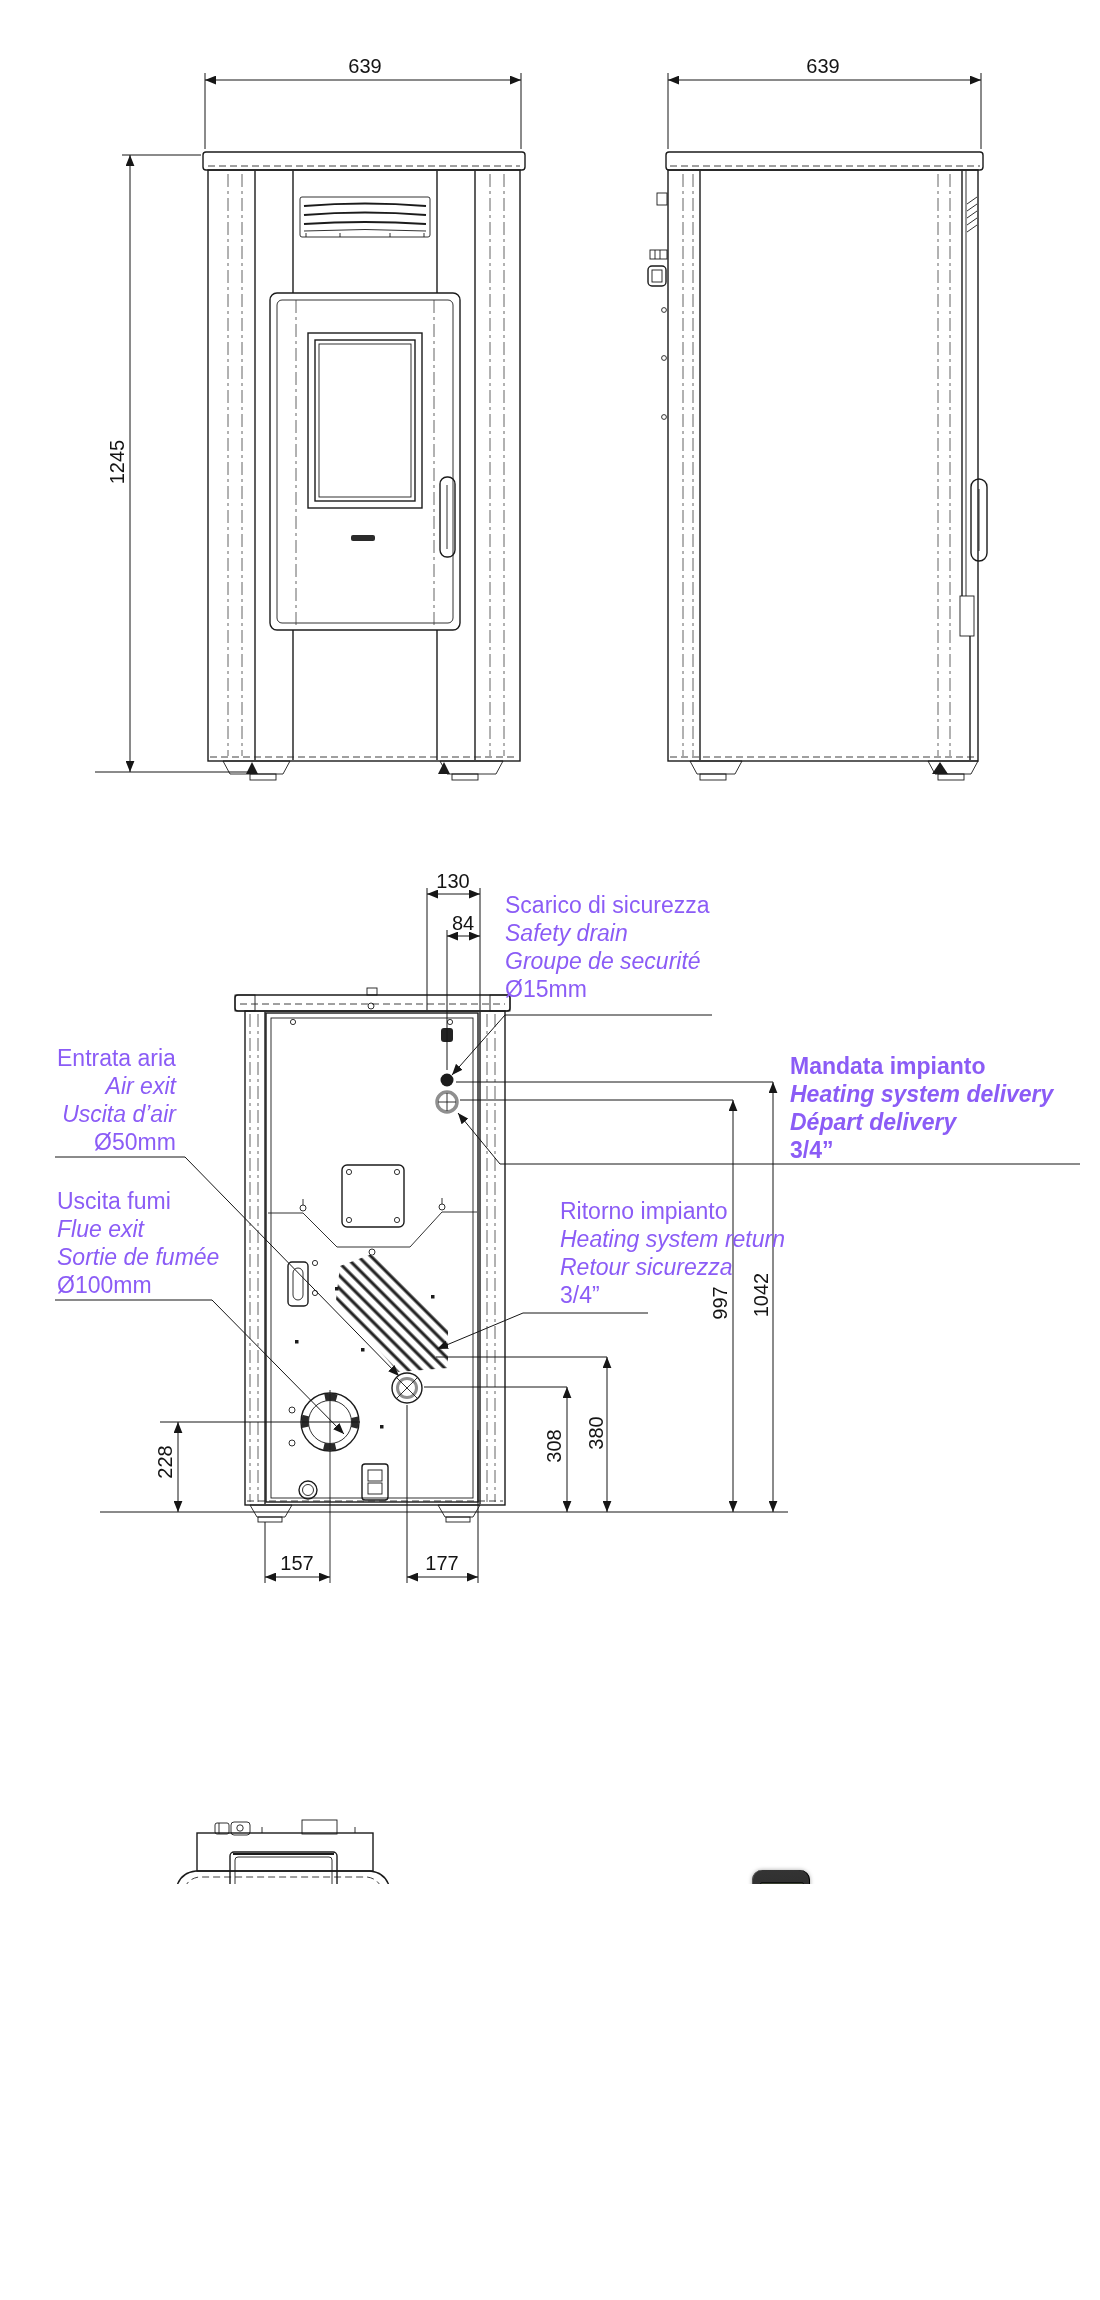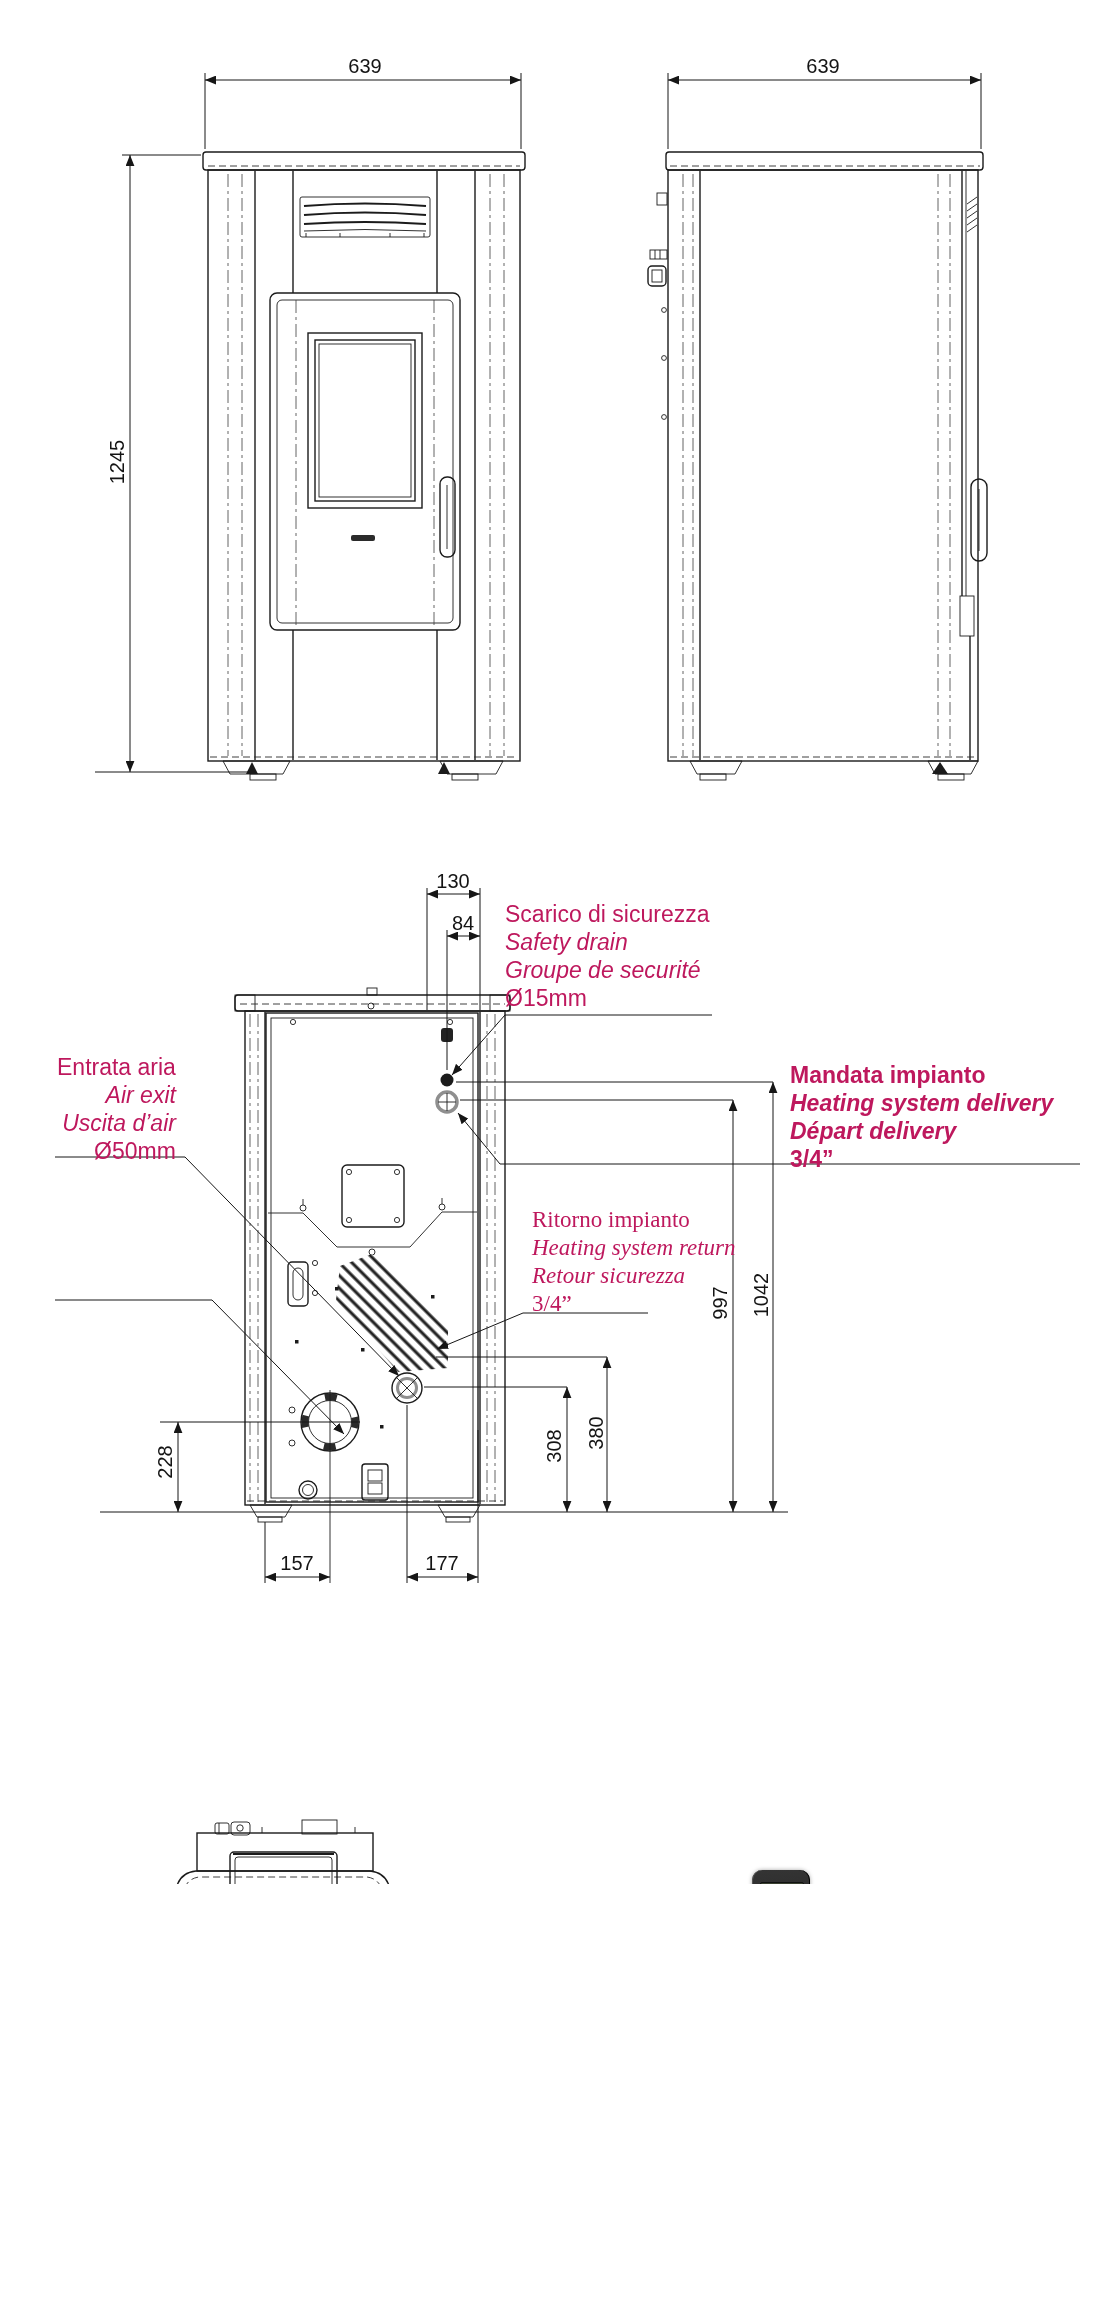--- a/index.html
+++ b/index.html
@@ -12,21 +12,21 @@
   .s2  {stroke:#1b1b1b;stroke-width:2.2;fill:none;}
   .thin{stroke:#1b1b1b;stroke-width:0.9;fill:none;}
   .dd  {stroke:#3d3d3d;stroke-width:0.8;fill:none;stroke-dasharray:13 4 3 4;}
   .dash{stroke:#2a2a2a;stroke-width:0.9;fill:none;stroke-dasharray:7 4;}
   .dim {stroke:#161616;stroke-width:1;fill:none;}
   .grayring{stroke:#8f8f8f;fill:#fff;}
   .fillb{fill:#1b1b1b;stroke:none;}
   text.dn{font-family:"Liberation Sans",sans-serif;font-size:20px;fill:#141414;}
 
   
-  .lbl{position:absolute;color:#be185d;font-size:23px;line-height:28px;white-space:nowrap;margin-top:9px;}
+  .lbl{position:absolute;color:#8b5cf6;font-size:23px;line-height:28px;white-space:nowrap;}
   .lbl span{display:block;}
   .lbl .it{font-style:italic;}
 
   
   .remote{position:absolute;left:752px;top:1870px;width:58px;height:158px;
           background:linear-gradient(175deg,#343434 0%,#232323 45%,#1d1d1d 100%);
           border-radius:10px;box-shadow:inset 1px 0 0 #555, inset -1px 0 0 #000, 0 0 4px rgba(0,0,0,.35);}
   .remote .screen{position:absolute;left:8px;top:12px;width:42px;height:44px;border-radius:2px;
           border:1px solid #111;
           background:linear-gradient(180deg,#39402f 0%,#434a38 55%,#89907a 56%,#7d8569 100%);}
@@ -358,29 +358,35 @@
   <span>Ø15mm</span>
 </div>
 
 <div class="lbl" style="left:57px;top:1044px;text-align:right;">
   <span>Entrata aria</span>
   <span class="it">Air exit</span>
   <span class="it">Uscita d’air</span>
   <span>Ø50mm</span>
 </div>
 
+<div class="lbl" style="left:57px;top:1187px;">
+  <span>Uscita fumi</span>
+  <span class="it">Flue exit</span>
+  <span class="it">Sortie de fumée</span>
+  <span>Ø100mm</span>
+</div>
 
 <div class="lbl" style="left:790px;top:1052px;font-weight:bold;">
   <span>Mandata impianto</span>
   <span class="it">Heating system delivery</span>
   <span class="it">Départ delivery</span>
   <span>3/4”</span>
 </div>
 
-<div class="lbl" style="left:532px;top:1197px;font-family:Liberation Serif, serif;">
+<div class="lbl" style="left:560px;top:1197px;">
   <span>Ritorno impianto</span>
   <span class="it">Heating system return</span>
   <span class="it">Retour sicurezza</span>
   <span>3/4”</span>
 </div>
 
 <div class="remote">
   <div class="screen">
         <div class="rows"></div>
       </div>

